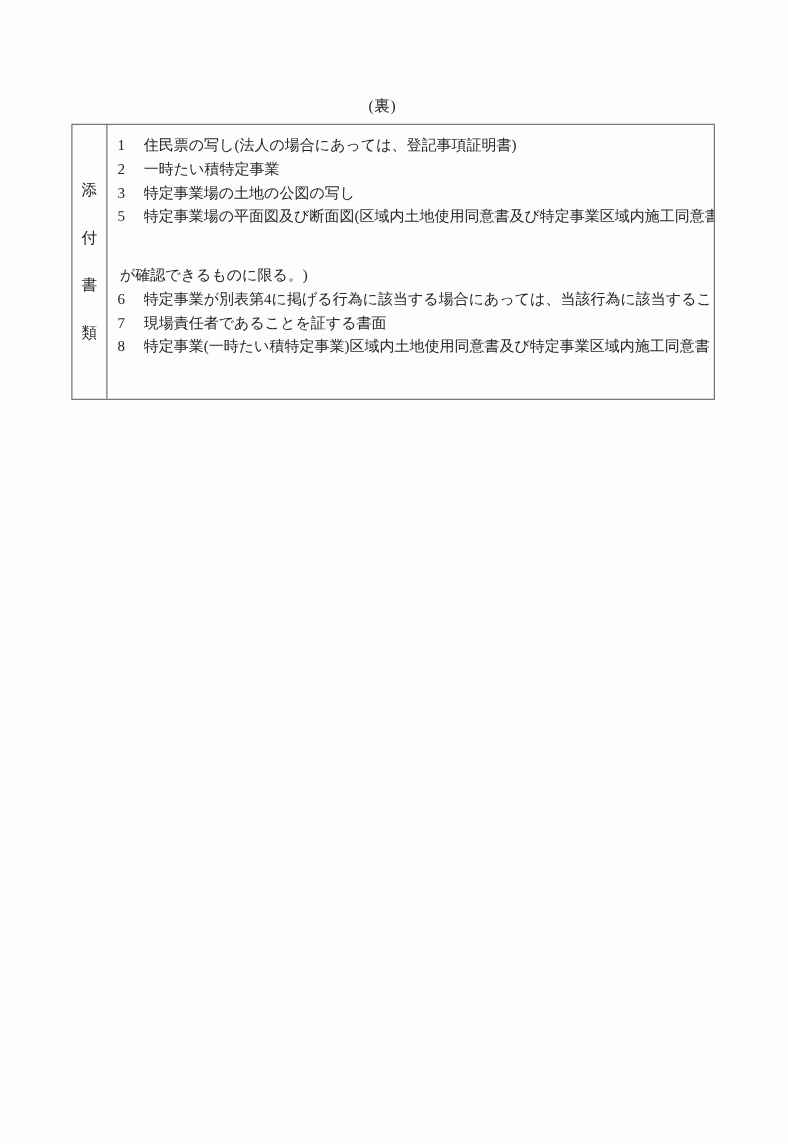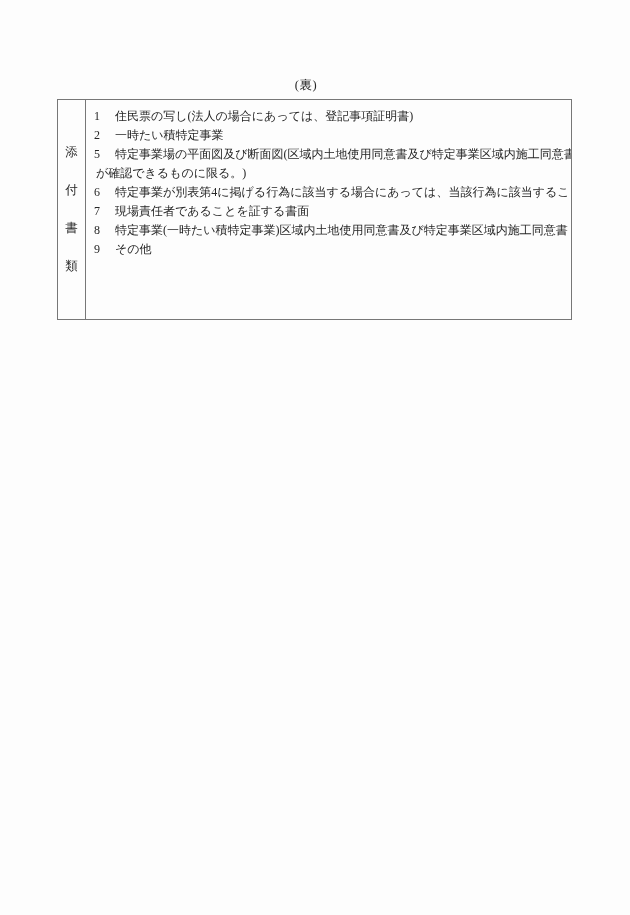--- a/index.html
+++ b/index.html
@@ -49,21 +49,21 @@
     padding: 7px 5px 0 8px;
     font-size: 12px;
     line-height: 19px;
     overflow: hidden;
   }
   .line { white-space: nowrap; }
   .num {
     display: inline-block;
     width: 21px;
   }
-  .cont { padding-left: 2px; }
+  .cont { padding-left: 2px; margin-top: 28px; }
 </style>
 </head>
 <body>
 
 <div class="page">
 
   <div class="side-label">(裏)</div>
 
   <div class="attach-table">
 
@@ -77,38 +77,38 @@
     <div class="content-col">
 
       <div class="line">
         <span class="num">1</span><span class="txt">住民票の写し(法人の場合にあっては、登記事項証明書)</span>
       </div>
 
       <div class="line">
         <span class="num">2</span><span class="txt">一時たい積特定事業</span>
       </div>
 
+      <div class="line">
+        <span class="num">3</span><span class="txt">特定事業場の土地の公図の写し</span>
+      </div>
 
 
       <div class="line">
         <span class="num">5</span><span class="txt">特定事業場の平面図及び断面図(区域内土地使用同意書及び特定事業区域内施工同意書</span>
       </div>
       <div class="line cont">が確認できるものに限る。)</div>
 
       <div class="line">
         <span class="num">6</span><span class="txt">特定事業が別表第4に掲げる行為に該当する場合にあっては、当該行為に該当すること</span>
       </div>
 
       <div class="line">
         <span class="num">7</span><span class="txt">現場責任者であることを証する書面</span>
       </div>
 
       <div class="line">
         <span class="num">8</span><span class="txt">特定事業(一時たい積特定事業)区域内土地使用同意書及び特定事業区域内施工同意書</span>
       </div>
 
-      <div class="line">
-        <span class="num">9</span><span class="txt">その他</span>
-      </div>
 
     </div>
   </div>
 </div>
 
 </body></html>

